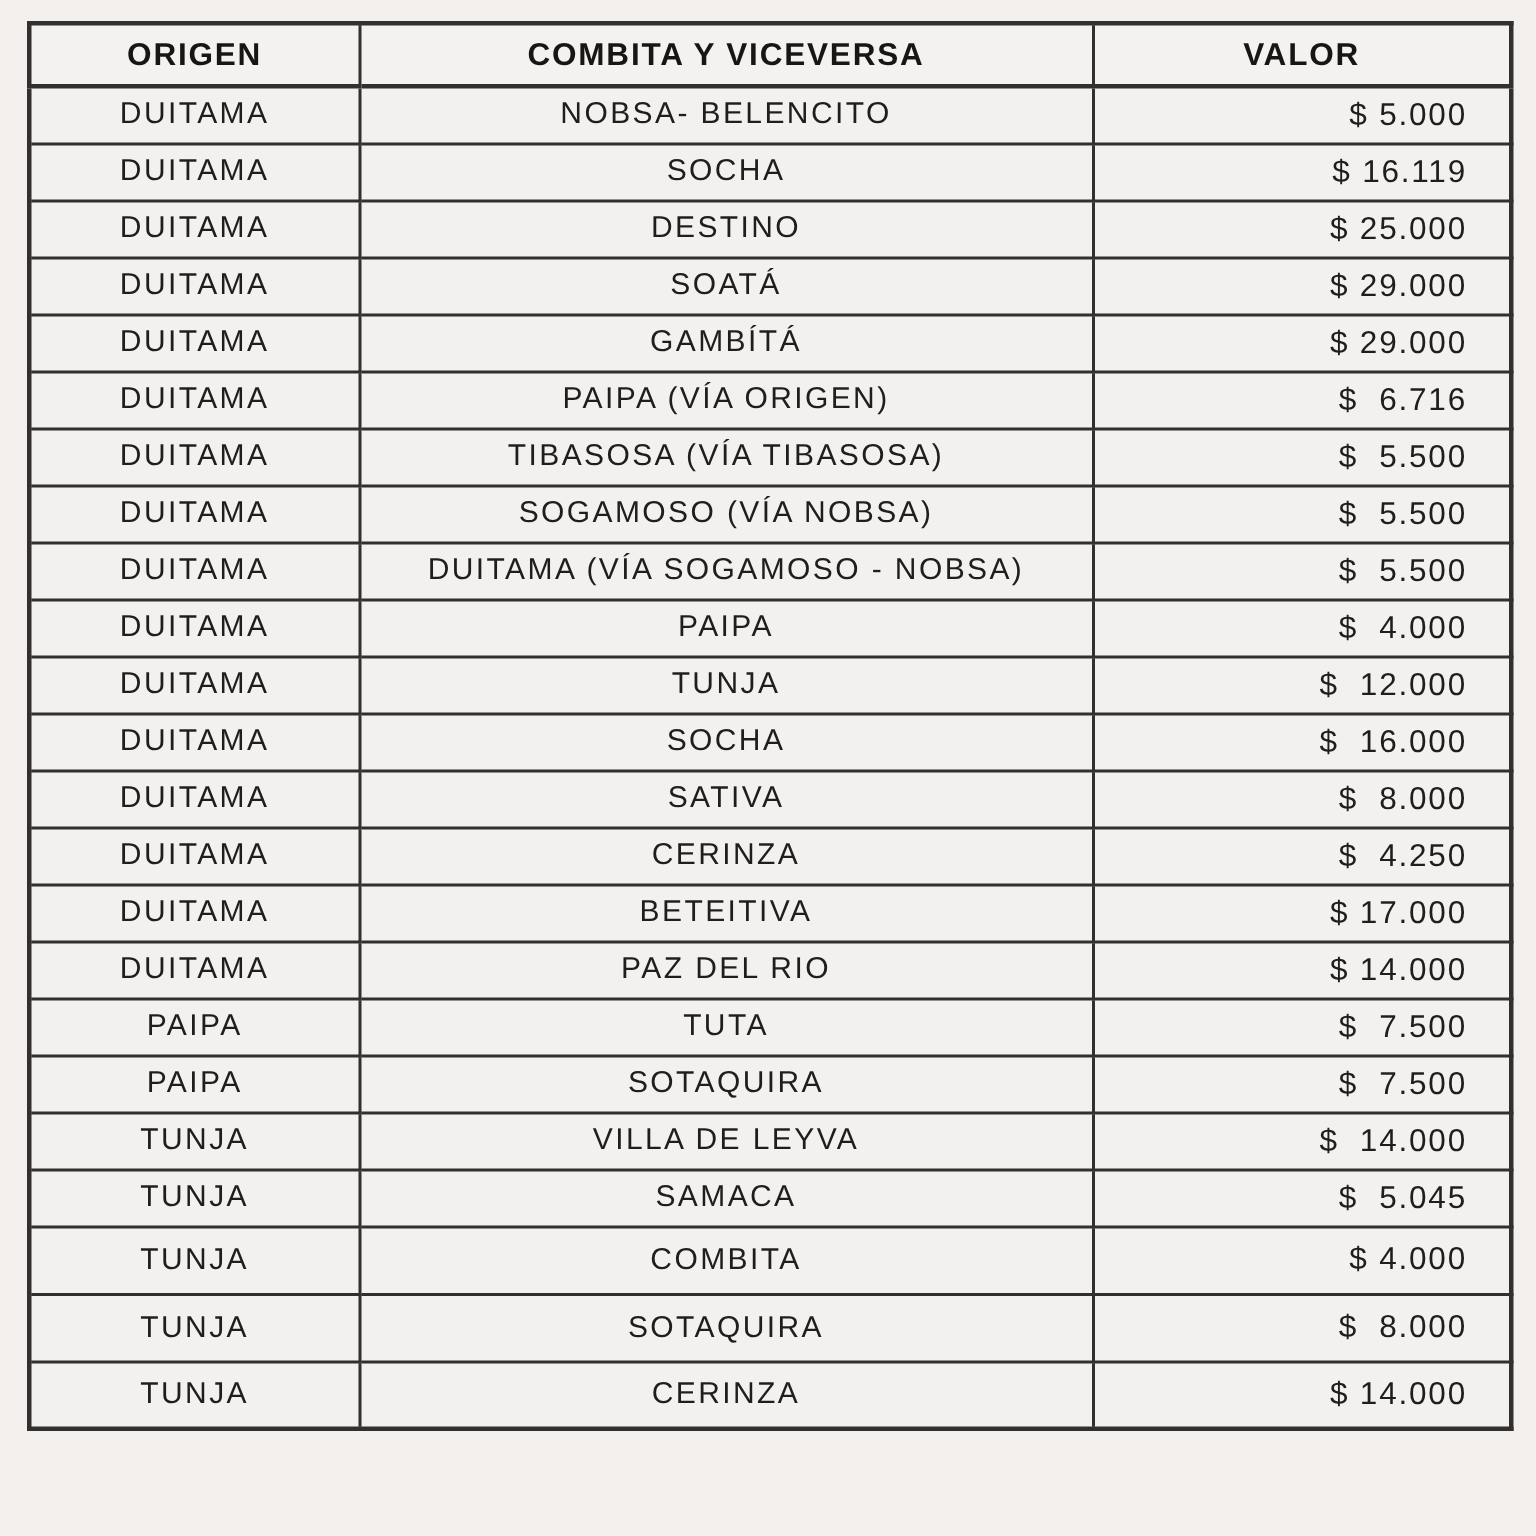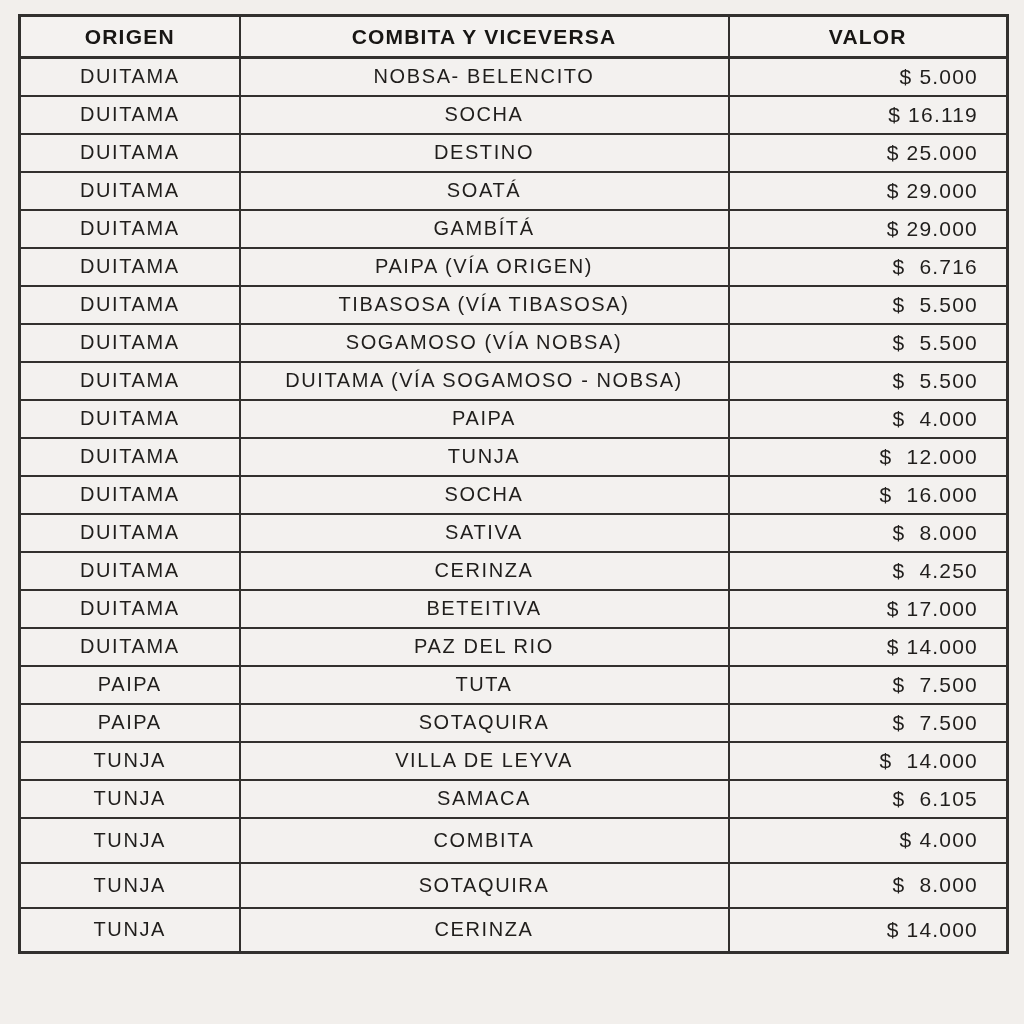--- a/index.html
+++ b/index.html
@@ -174,21 +174,21 @@
           <td class="valor">$  7.500</td>
         </tr>
         <tr>
           <td class="origen">TUNJA</td>
           <td class="destino">VILLA DE LEYVA</td>
           <td class="valor">$  14.000</td>
         </tr>
         <tr>
           <td class="origen">TUNJA</td>
           <td class="destino">SAMACA</td>
-          <td class="valor">$  6.105</td>
+          <td class="valor">$  5.045</td>
         </tr>
         <tr>
           <td class="origen">TUNJA</td>
           <td class="destino">COMBITA</td>
           <td class="valor">$ 4.000</td>
         </tr>
         <tr>
           <td class="origen">TUNJA</td>
           <td class="destino">SOTAQUIRA</td>
           <td class="valor">$  8.000</td>

